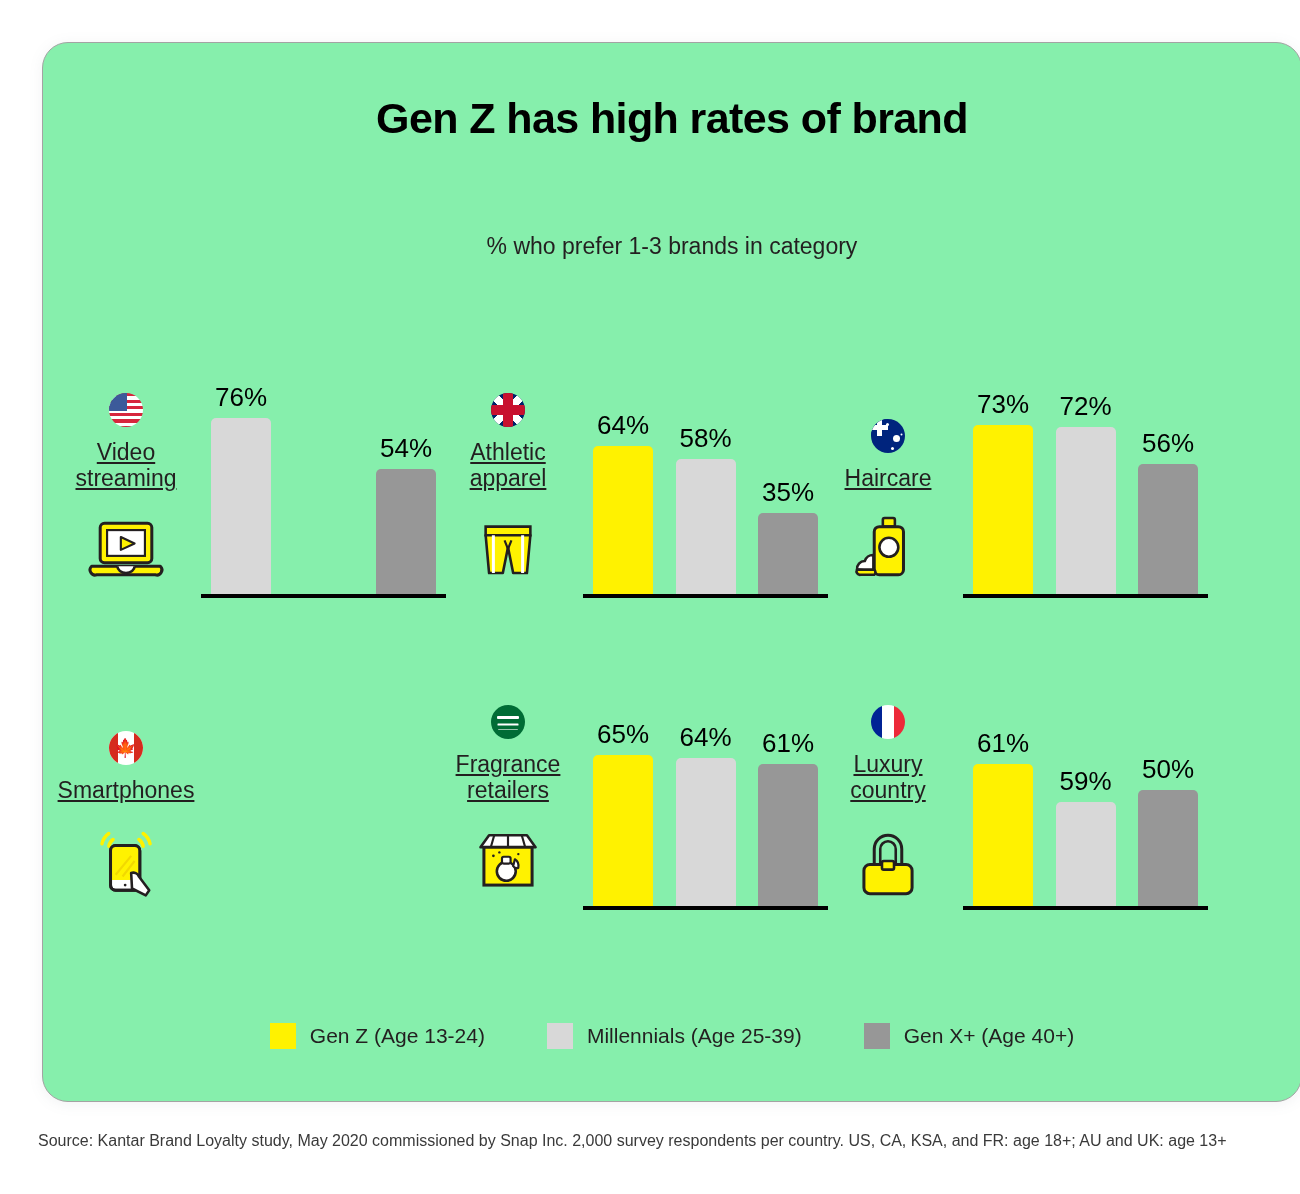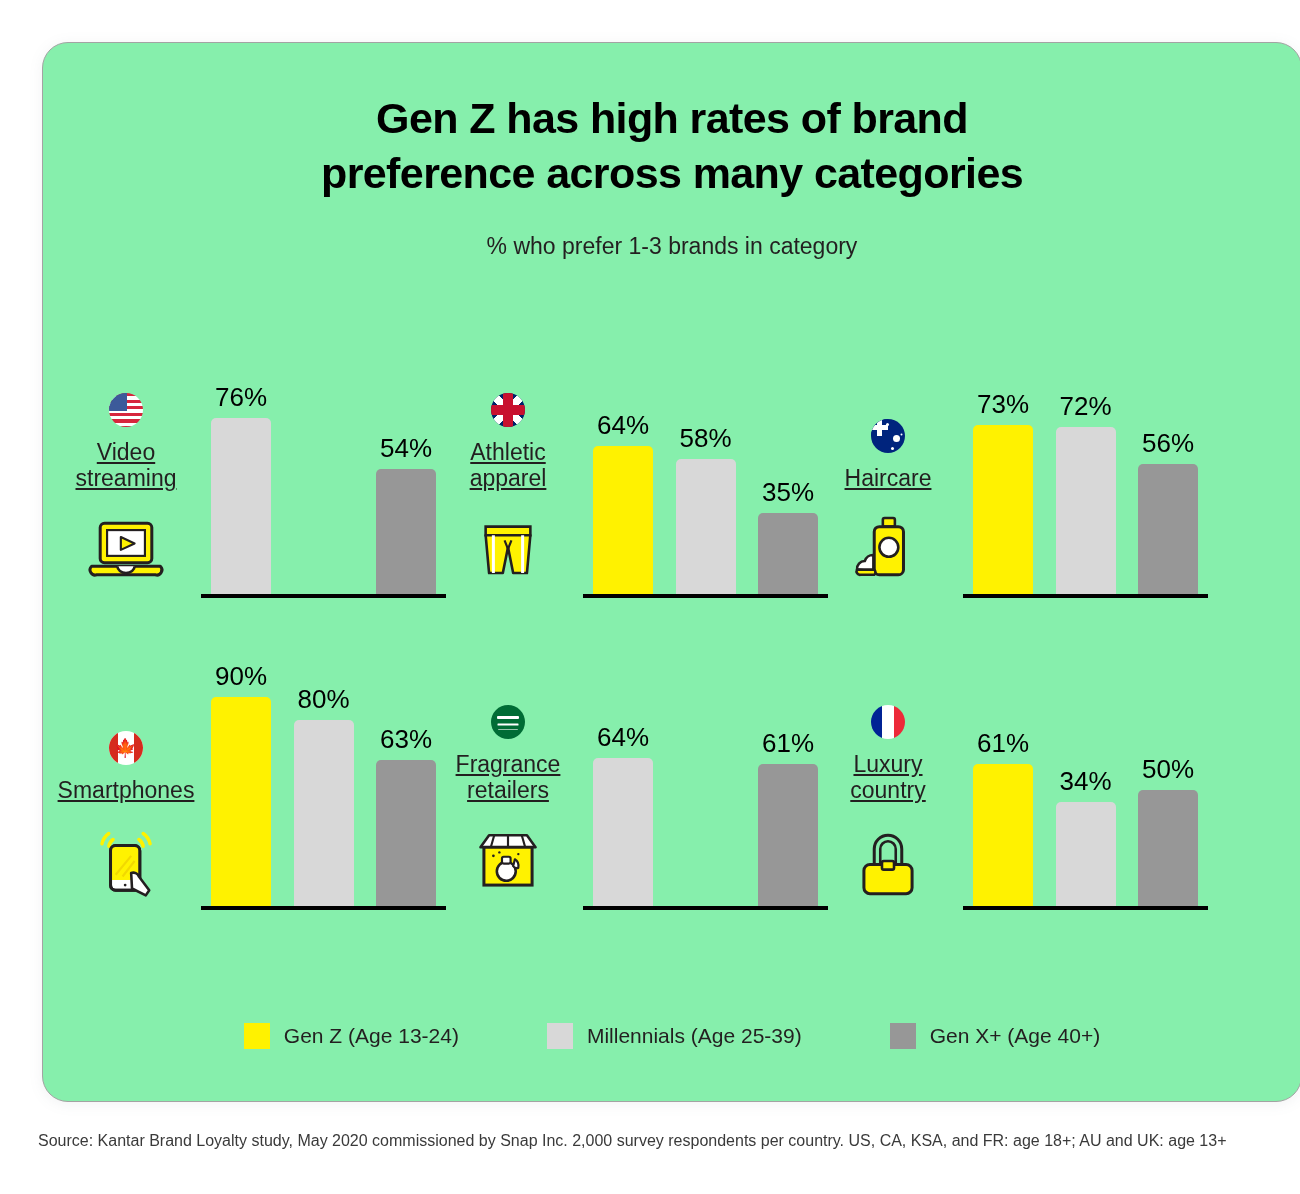--- a/index.html
+++ b/index.html
@@ -88,21 +88,21 @@
   .bar-val { font-size: 26px; color: #000; margin-bottom: 5px; white-space: nowrap; }
   .bar { width: 60px; border-radius: 5px 5px 0 0; }
   .bar.genz  { background: #fff200; }
   .bar.mill  { background: #d8d8d8; }
   .bar.genx  { background: #979797; }
 
   
   .legend {
     position: absolute; left: 0; bottom: 52px; width: 100%;
     display: flex; justify-content: center; align-items: flex-end;
-    gap: 88px;
+    gap: 62px;
   }
   .legend-item { display: flex; align-items: center; gap: 14px; }
   .swatch { width: 26px; height: 26px; flex: none; }
   .swatch.genz { background: #fff200; }
   .swatch.mill { background: #d8d8d8; }
   .swatch.genx { background: #979797; }
   .legend-label { font-size: 21px; color: #231f20; white-space: nowrap; }
 
   
   .source {
@@ -150,21 +150,20 @@
       #002395 0 33.33%, #ffffff 33.33% 66.66%, #ed2939 66.66% 100%); }
 </style>
 </head>
 <body>
 
 <div id="root">
   <div class="card">
 
     <div class="title">
       <div>Gen Z has high rates of brand</div>
-      <div>preference across many categories</div>
     </div>
 
     <div class="subtitle">% who prefer 1-3 brands in category</div>
 
     <div class="grid" id="grid">
         <div class="panel r0 c0">
           <div class="cat-left">
             <div class="flag flag-us"></div>
             <div class="cat-name">Video
 streaming</div>
@@ -262,37 +261,20 @@
       <path d="M78 30 a20 20 0 0 0 -8 -12" fill="none" stroke="#fff200" stroke-width="4" stroke-linecap="round"></path>
       <path d="M70 33 a12 12 0 0 0 -5 -8" fill="none" stroke="#fff200" stroke-width="4" stroke-linecap="round"></path>
       <rect x="32" y="32" width="34" height="52" rx="6" fill="#fff" stroke="#231f20" stroke-width="3.5"></rect>
       <path d="M32 38 a6 6 0 0 1 6 -6 h22 a6 6 0 0 1 6 6 v34 H32 Z" fill="#fff200"></path>
       <rect x="32" y="32" width="34" height="52" rx="6" fill="none" stroke="#231f20" stroke-width="3.5"></rect>
       <path d="M38 66 l18 -22 M46 68 l14 -18" stroke="#f2d900" stroke-width="2.5"></path>
       <circle cx="49" cy="78" r="1.6" fill="#231f20"></circle>
       <path d="M56 64 a7 7 0 0 1 9 4 l12 16 -4 6 -16 -8 Z" fill="#fff" stroke="#231f20" stroke-width="3" stroke-linejoin="round"></path>
     </svg></div>
           </div>
-          <div class="chart">
-            <div class="bars">
-              <div class="bar-wrap">
-                <div class="bar-val">90%</div>
-                <div class="bar genz" style="height: 208.8px;"></div>
-              </div>
-              <div class="bar-wrap">
-                <div class="bar-val">80%</div>
-                <div class="bar mill" style="height: 185.6px;"></div>
-              </div>
-              <div class="bar-wrap">
-                <div class="bar-val">63%</div>
-                <div class="bar genx" style="height: 146.16px;"></div>
-              </div>
-            </div>
-            <div class="baseline"></div>
-          </div>
         </div>
         <div class="panel r1 c1">
           <div class="cat-left">
             <div class="flag flag-sa"></div>
             <div class="cat-name">Fragrance
 retailers</div>
             <div class="cat-icon"><svg viewBox="0 0 100 100" width="86" height="86">
       <path d="M18 34 L28 20 h44 l10 14 Z" fill="#fff" stroke="#231f20" stroke-width="3" stroke-linejoin="round"></path>
       <path d="M34 20 L30 34 M50 20 L50 34 M66 20 L70 34" stroke="#231f20" stroke-width="2.5"></path>
       <rect x="22" y="34" width="56" height="44" fill="#fff200" stroke="#231f20" stroke-width="3.5"></rect>
@@ -300,20 +282,24 @@
       <rect x="43" y="45" width="10" height="8" rx="2" fill="#fff" stroke="#231f20" stroke-width="2.5"></rect>
       <path d="M58 48 a7 9 0 0 1 4 10 a6 6 0 0 1 -6 -2 Z" fill="#fff" stroke="#231f20" stroke-width="2.5" stroke-linejoin="round"></path>
       <circle cx="33" cy="44" r="1.6" fill="#231f20"></circle>
                 <circle cx="40" cy="40" r="1.4" fill="#231f20"></circle>
       <circle cx="62" cy="42" r="1.4" fill="#231f20"></circle>
     </svg></div>
           </div>
           <div class="chart">
             <div class="bars">
               <div class="bar-wrap">
+                <div class="bar-val">65%</div>
+                <div class="bar genz" style="height: 150.8px;"></div>
+              </div>
+              <div class="bar-wrap">
                 <div class="bar-val">64%</div>
                 <div class="bar mill" style="height: 148.48px;"></div>
               </div>
               <div class="bar-wrap">
                 <div class="bar-val">61%</div>
                 <div class="bar genx" style="height: 141.52px;"></div>
               </div>
             </div>
             <div class="baseline"></div>
           </div>
@@ -330,21 +316,21 @@
       <rect x="43" y="50" width="14" height="10" rx="2" fill="#fff200" stroke="#231f20" stroke-width="3"></rect>
     </svg></div>
           </div>
           <div class="chart">
             <div class="bars">
               <div class="bar-wrap">
                 <div class="bar-val">61%</div>
                 <div class="bar genz" style="height: 141.52px;"></div>
               </div>
               <div class="bar-wrap">
-                <div class="bar-val">34%</div>
+                <div class="bar-val">59%</div>
                 <div class="bar mill" style="height: 104.4px;"></div>
               </div>
               <div class="bar-wrap">
                 <div class="bar-val">50%</div>
                 <div class="bar genx" style="height: 116px;"></div>
               </div>
             </div>
             <div class="baseline"></div>
           </div>
         </div>

